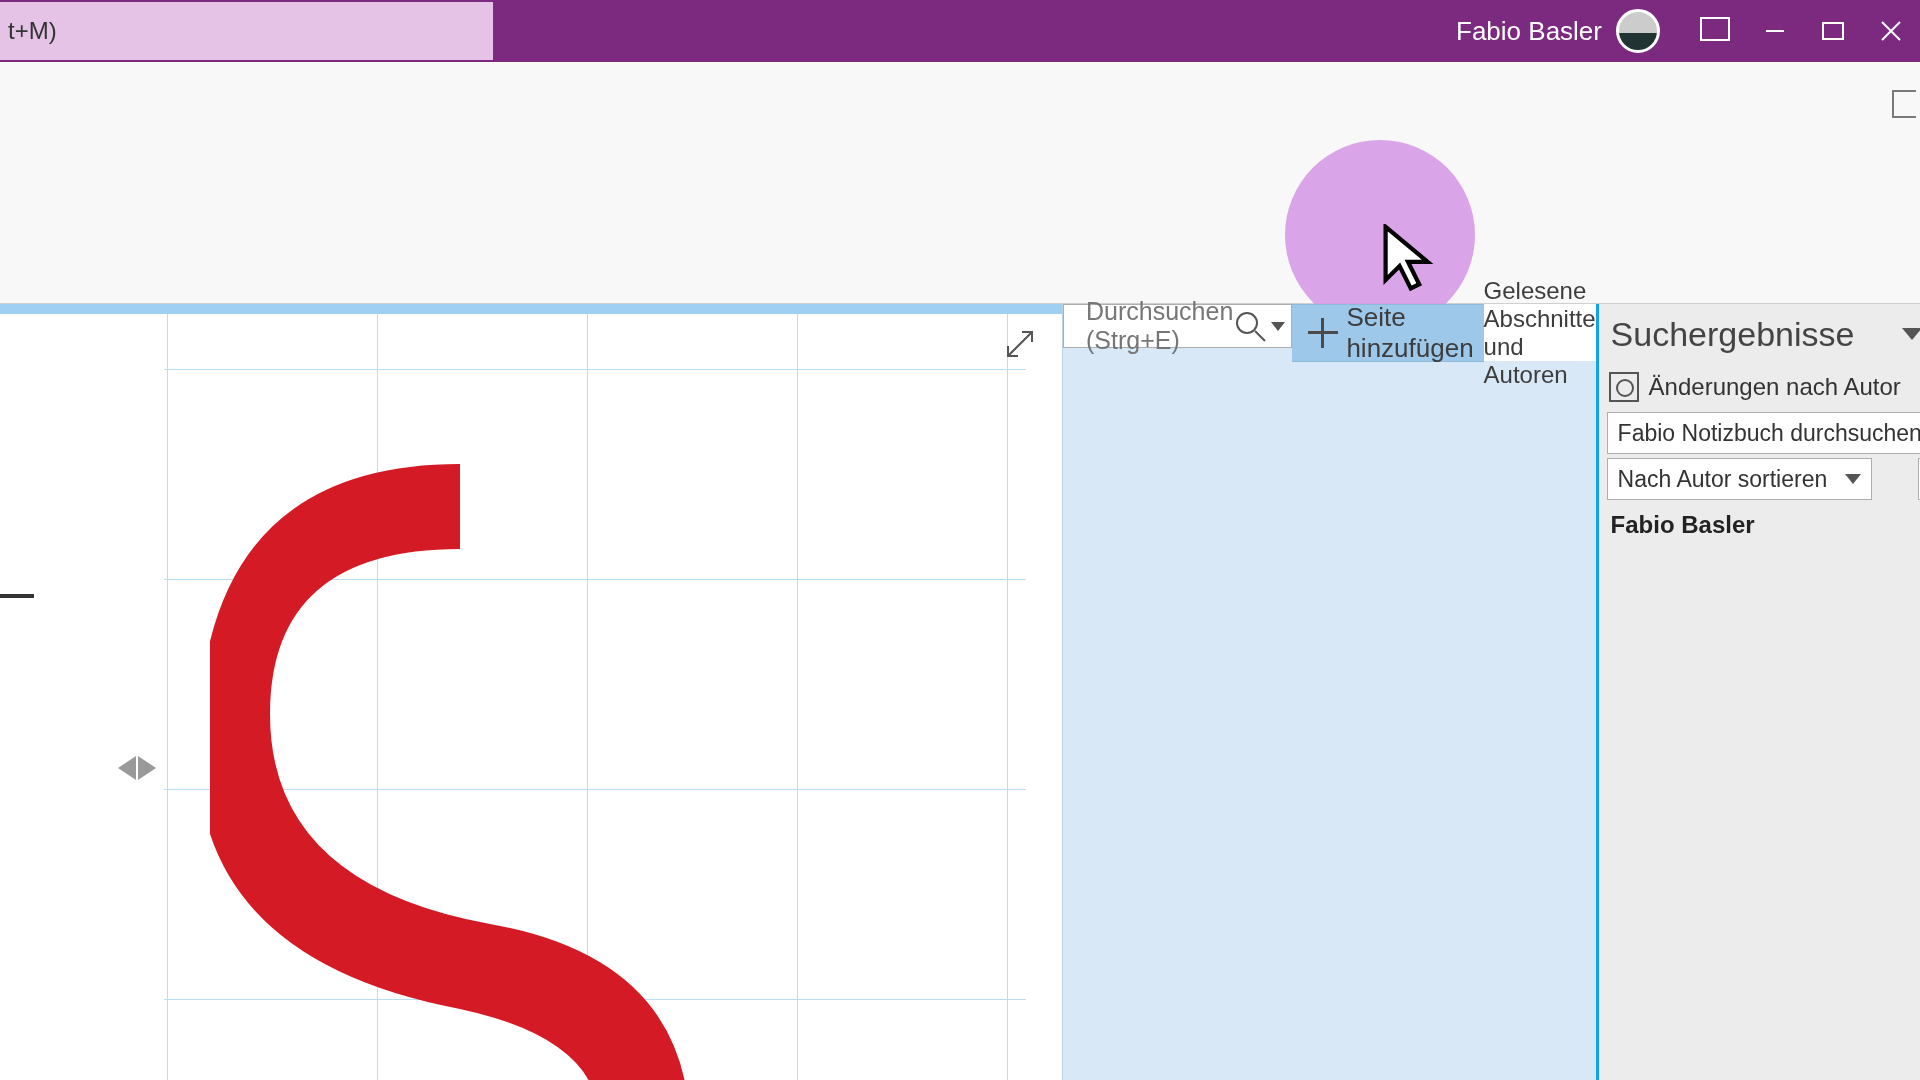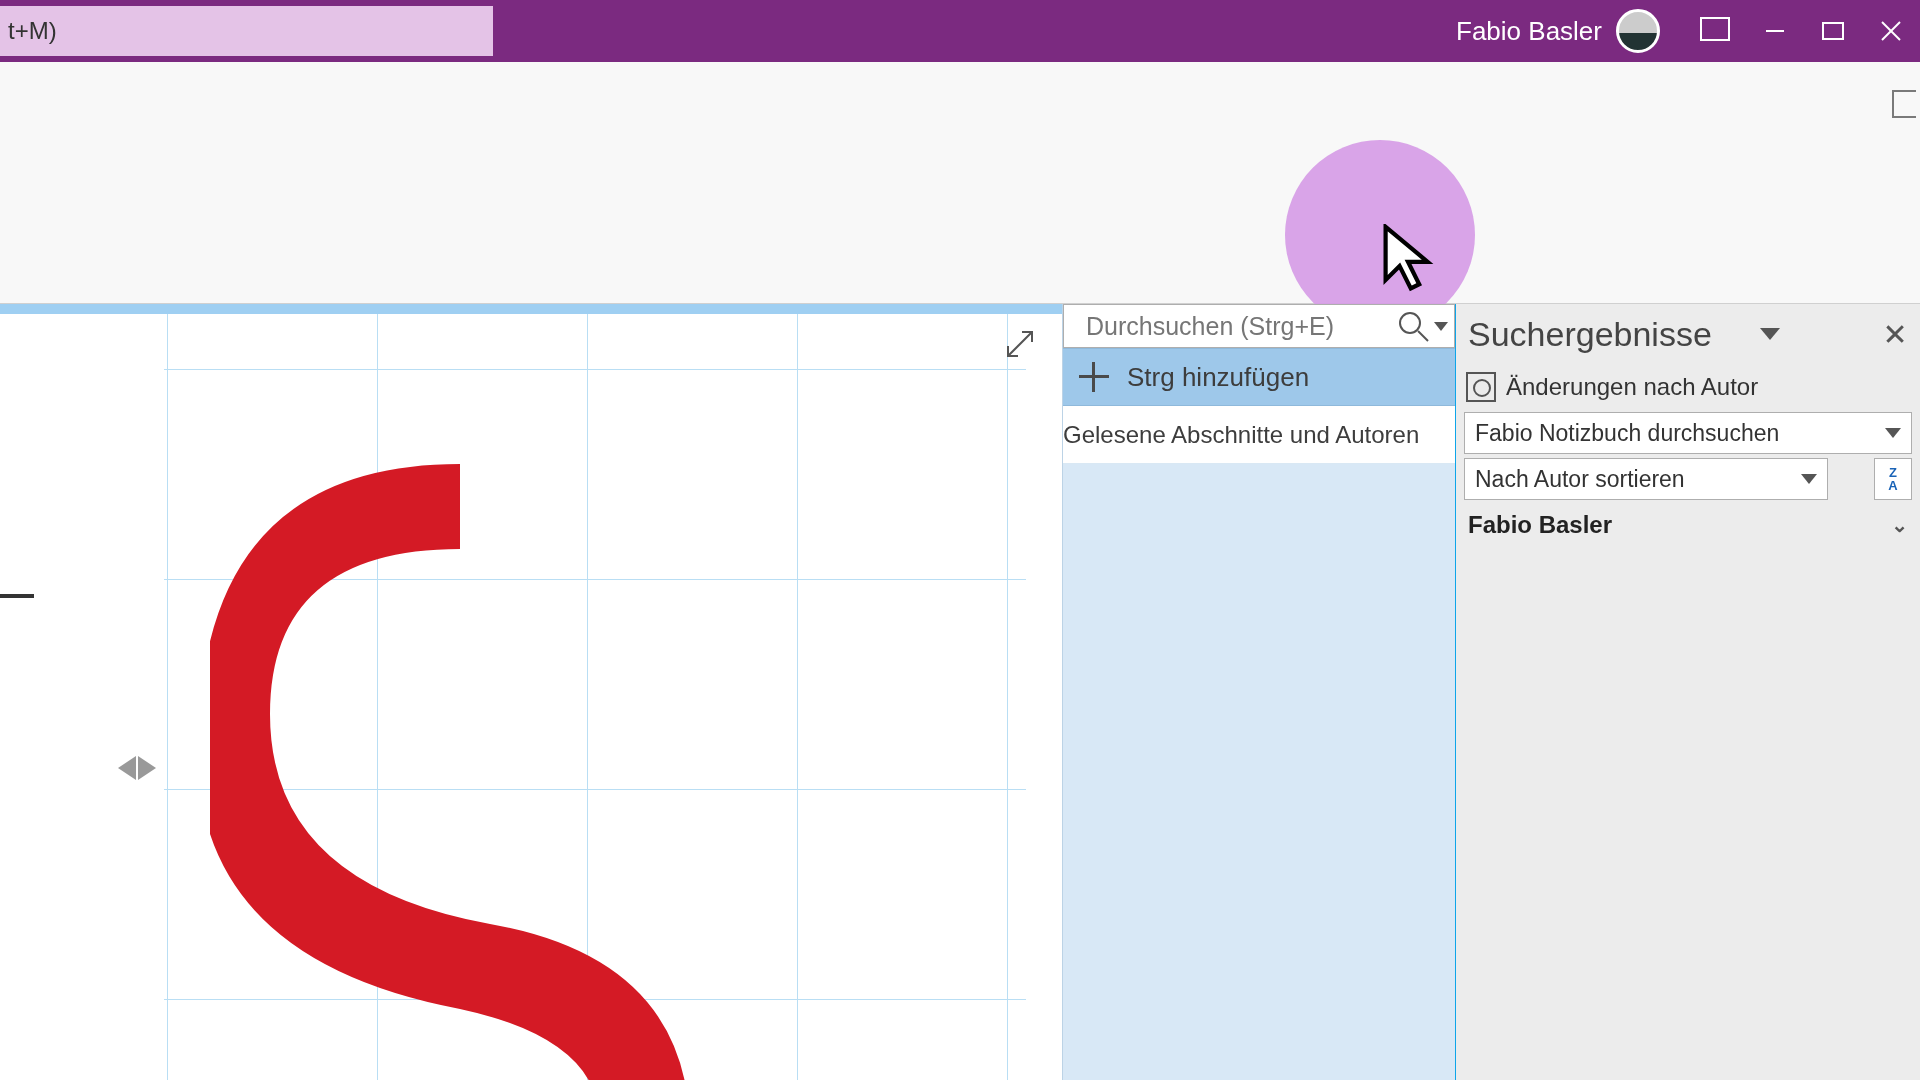--- a/index.html
+++ b/index.html
@@ -1,20 +1,20 @@
 <!DOCTYPE html>
 <html><head>
 <meta charset="utf-8">
 <style>
 html,body{margin:0;padding:0;width:1920px;height:1080px;font-family:"Segoe UI",Arial,sans-serif;overflow:hidden;background:#f5f5f5;}
 *{box-sizing:border-box;}
 
 
 .titlebar{height:62px;background:#7b2a80;display:flex;align-items:center;color:#fff;position:relative;}
-.titlebar .tab-fragment{height:50px;width:493px;background:#e4c3e7;color:#333;display:flex;align-items:center;padding-left:8px;font-size:24px;}
+.titlebar .tab-fragment{height:58px;width:493px;background:#e4c3e7;color:#333;display:flex;align-items:center;padding-left:8px;font-size:24px;}
 .titlebar .spacer{flex:1;}
 .titlebar .user-name{font-size:26px;margin-right:14px;}
 .titlebar .avatar{width:44px;height:44px;border-radius:50%;background:linear-gradient(#ccc 0 55%,#233 55% 100%);border:3px solid #fff;margin-right:28px;}
 .titlebar .wc-btn{width:58px;height:62px;display:flex;align-items:center;justify-content:center;color:#fff;}
 .titlebar .wc-btn svg{stroke:#fff;}
 .titlebar .maximize-box{width:22px;height:18px;border:2px solid #fff;}
 .titlebar .ribbon-icon{width:26px;height:20px;border:2px solid #fff;position:relative;}
 .titlebar .ribbon-icon:after{content:"";position:absolute;left:-6px;top:-6px;width:26px;height:20px;border:2px solid #fff;background:#7b2a80;}
 
 
@@ -41,21 +41,21 @@
 .grid{position:absolute;left:164px;top:10px;right:36px;bottom:0;
   background-image:linear-gradient(to right,#b9def4 1px,transparent 1px),linear-gradient(to bottom,#b9def4 1px,transparent 1px);
   background-size:210px 210px;background-position:3px 55px;}
 .s-shape{position:absolute;left:210px;top:150px;width:560px;height:850px;}
 .s-shape svg{width:100%;height:100%;}
 
 .expand-icon{position:absolute;right:24px;top:22px;width:36px;height:36px;}
 .expand-icon svg{width:36px;height:36px;stroke:#555;stroke-width:2;fill:none;}
 
 
-.pagecol{flex:0 0 394px;background:#d8e8f6;border-left:1px solid #bcd3e6;border-right:1px solid #0ea5e9;display:flex;flex-direction:column;} 
+.pagecol{flex:0 0 394px;background:#d8e8f6;border-left:1px solid #bcd3e6;border-right:3px solid #0ea5e9;display:flex;flex-direction:row;} 
 
 
 .pagecol .search{height:44px;background:#fff;border:1px solid #aeaeae;margin:0;display:flex;align-items:center;padding-left:22px;color:#767676;font-size:25px;}
 .pagecol .search .mag{margin-left:auto;width:34px;height:34px;}
 .pagecol .search .mag svg{width:34px;height:34px;stroke:#555;fill:none;stroke-width:2;}
 .pagecol .search .dd{width:0;height:0;border-left:7px solid transparent;border-right:7px solid transparent;border-top:9px solid #555;margin:0 6px 0 4px;}
 
 .pagecol .addpage{height:58px;background:#9ec8ea;border-top:1px solid #8fb9db;border-bottom:1px solid #8fb9db;display:flex;align-items:center;padding-left:14px;font-size:26px;color:#3d3d3d;}
 .pagecol .addpage .plus{width:34px;height:34px;position:relative;margin-right:16px;}
 .pagecol .addpage .plus:before,.pagecol .addpage .plus:after{content:"";position:absolute;background:#4a4a4a;}
@@ -173,21 +173,21 @@
       <span class="mag">
         <svg viewBox="0 0 34 34">
             <circle cx="14" cy="14" r="10"></circle>
             <line x1="22" y1="22" x2="32" y2="32"></line>
           </svg>
       </span>
       <span class="dd"></span>
     </div>
     <div class="addpage">
       <span class="plus"></span>
-      <span>Strg hinzufügen</span>
+      <span>Seite hinzufügen</span>
     </div>
     <div class="pageitem">
       <span>Gelesene Abschnitte und Autoren</span>
     </div>
     <div class="rest"></div>
   </div>
 
   <div class="resultscol">
     <div class="hdr">
       <h2>Suchergebnisse</h2>

